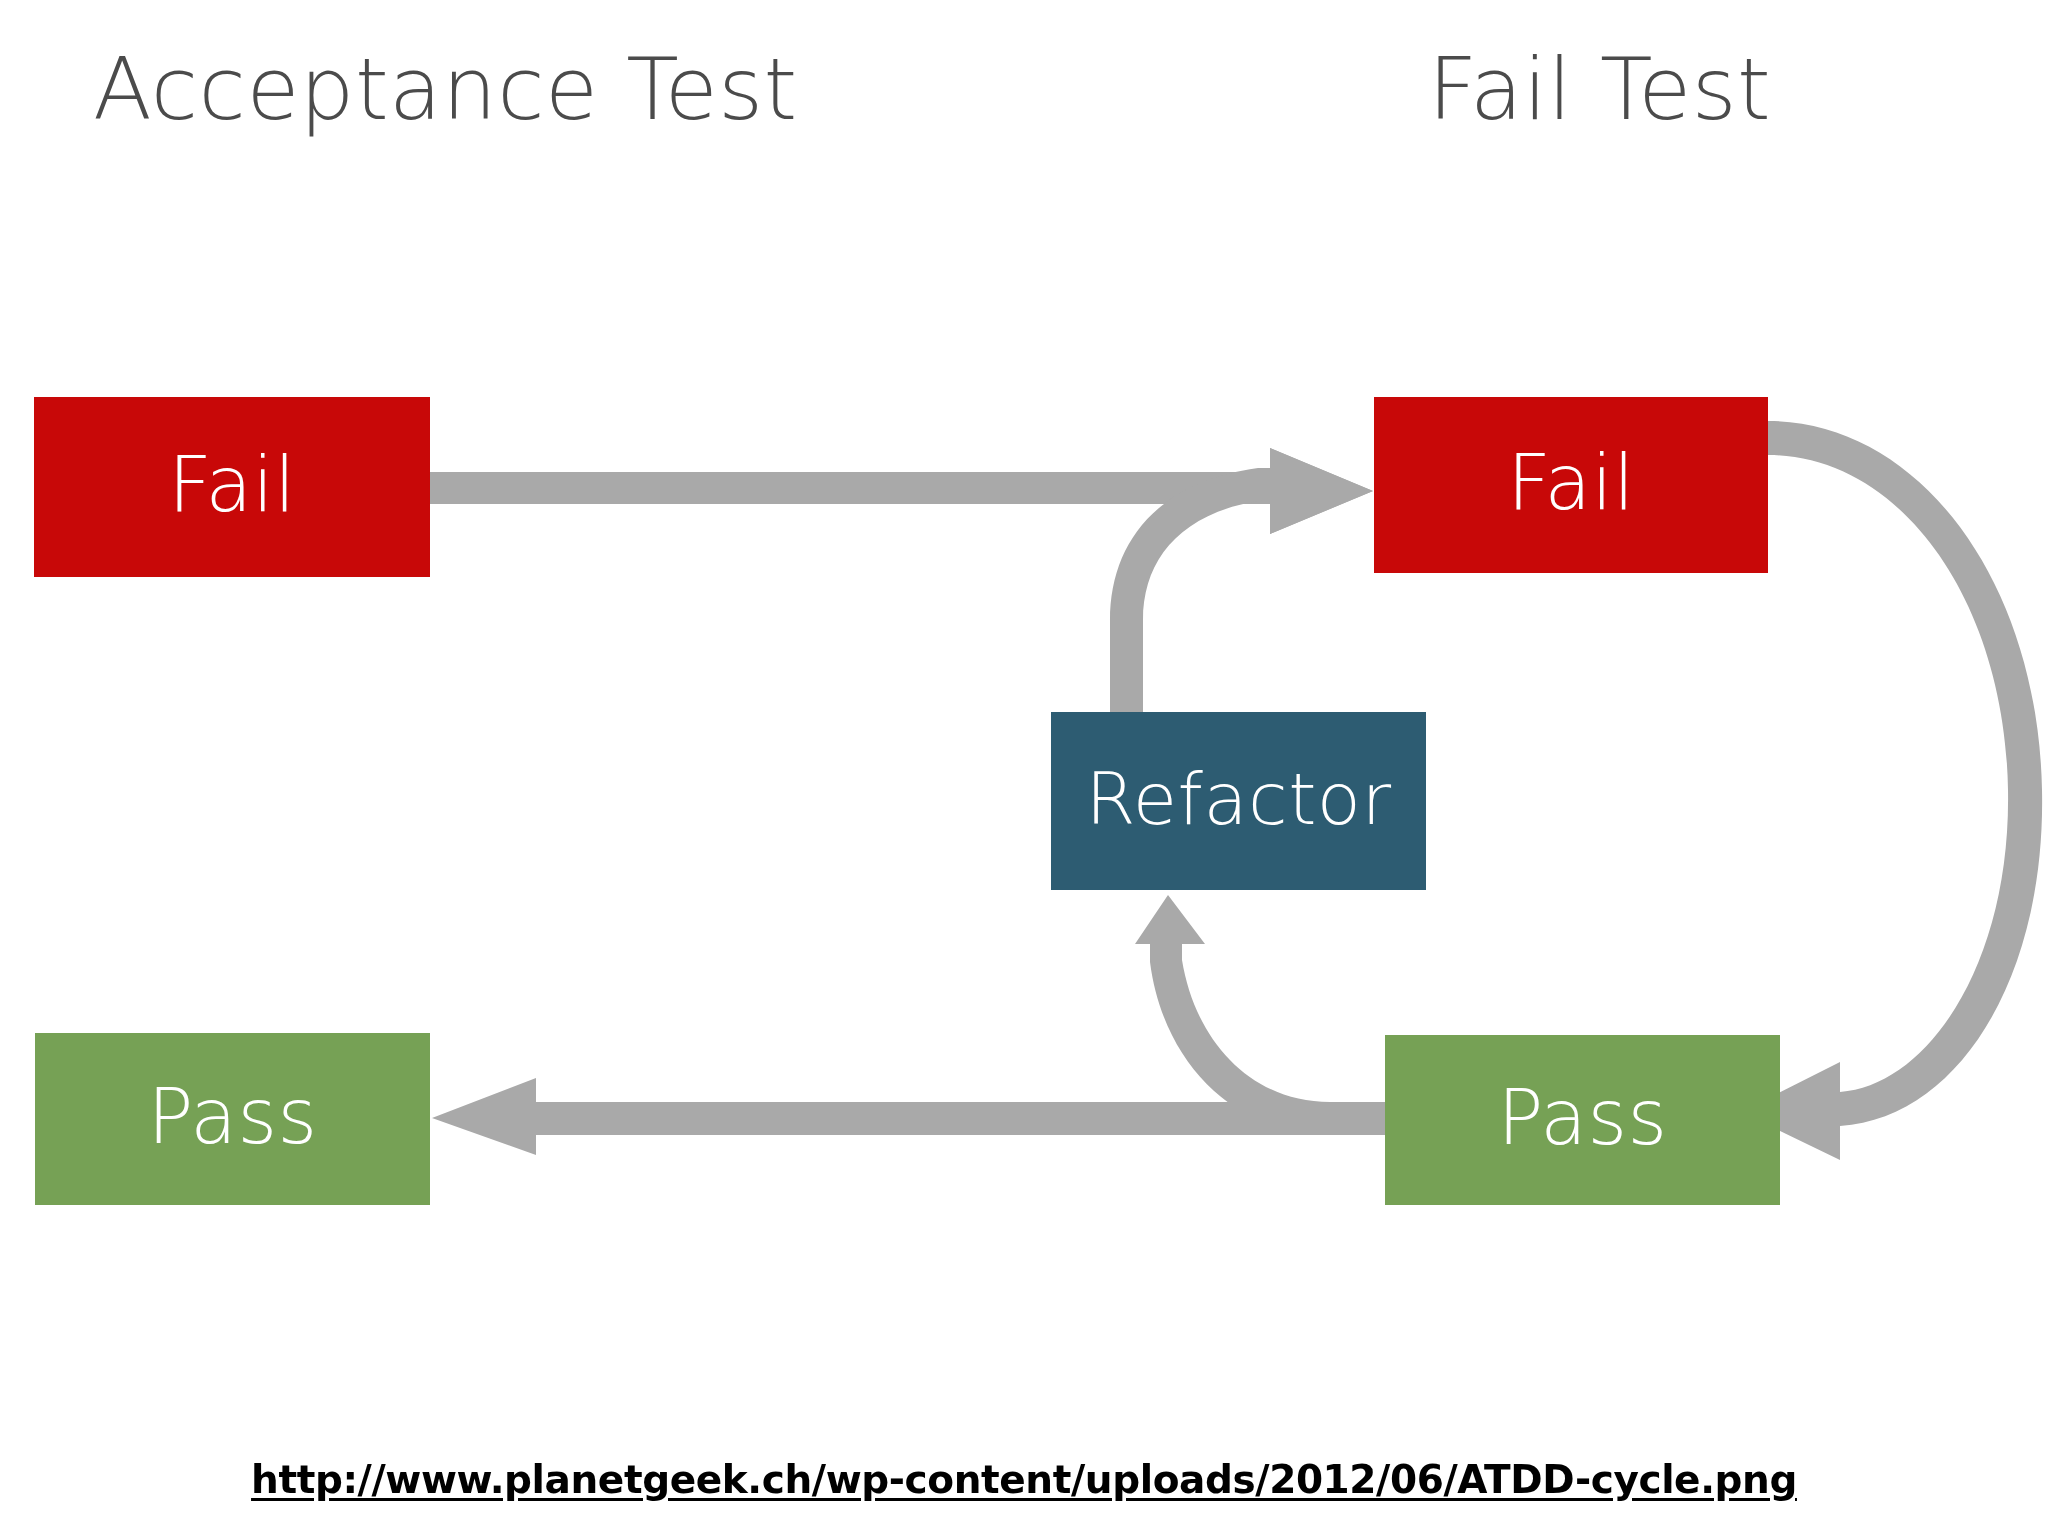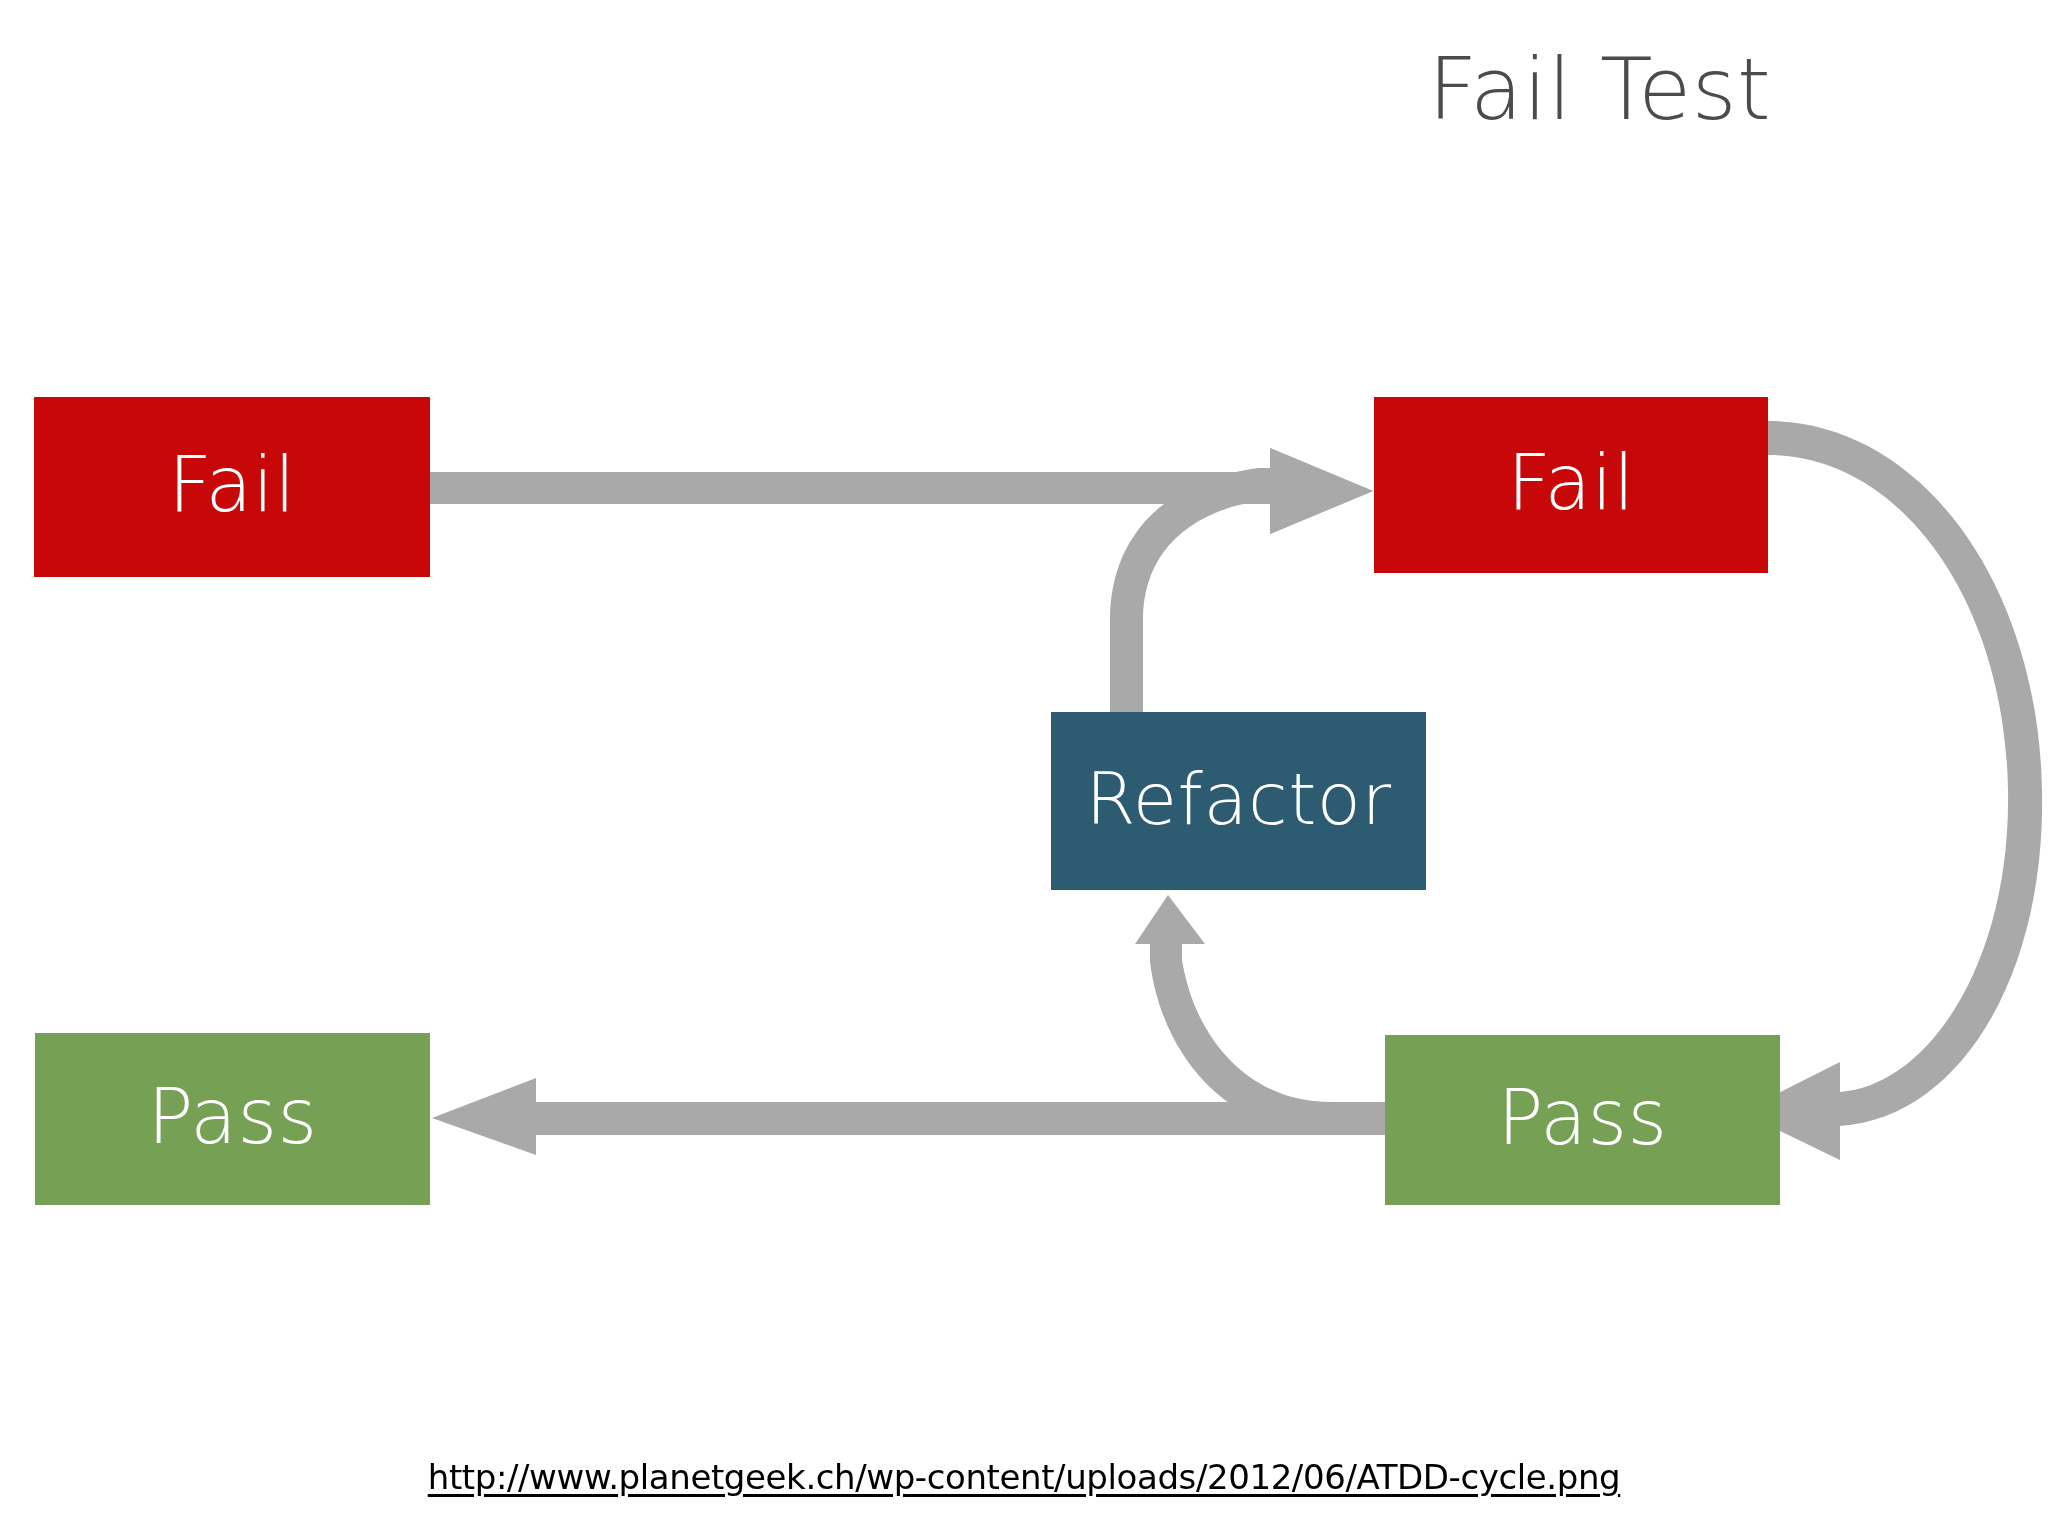--- a/index.html
+++ b/index.html
@@ -84,35 +84,36 @@
     pointer-events: none;
   }
 
   
   #footer-url {
     position: absolute;
     left: 50%;
     transform: translateX(-50%);
     top: 1459px;
     font-family: "DejaVu Sans", sans-serif;
-    font-weight: 400;
-    font-size: 34px;
+    font-weight: 700;
+    font-size: 39px;
     line-height: 1.1;
     color: #000000;
     text-decoration: underline;
     text-underline-offset: 5px;
     white-space: nowrap;
     letter-spacing: -0.4px;
   }
 </style>
 </head>
 <body>
 
 <div id="canvas">
 
+  <div class="heading" id="heading-acceptance">Acceptance Test</div>
 
   <div class="heading" id="heading-unit">Fail Test</div>
 
   <svg id="arrow-layer" viewBox="0 0 2048 1536" xmlns="http://www.w3.org/2000/svg">
 
     <g>
       <path d="M 424,472
                L 1270,472
                L 1270,448
                L 1373,491

